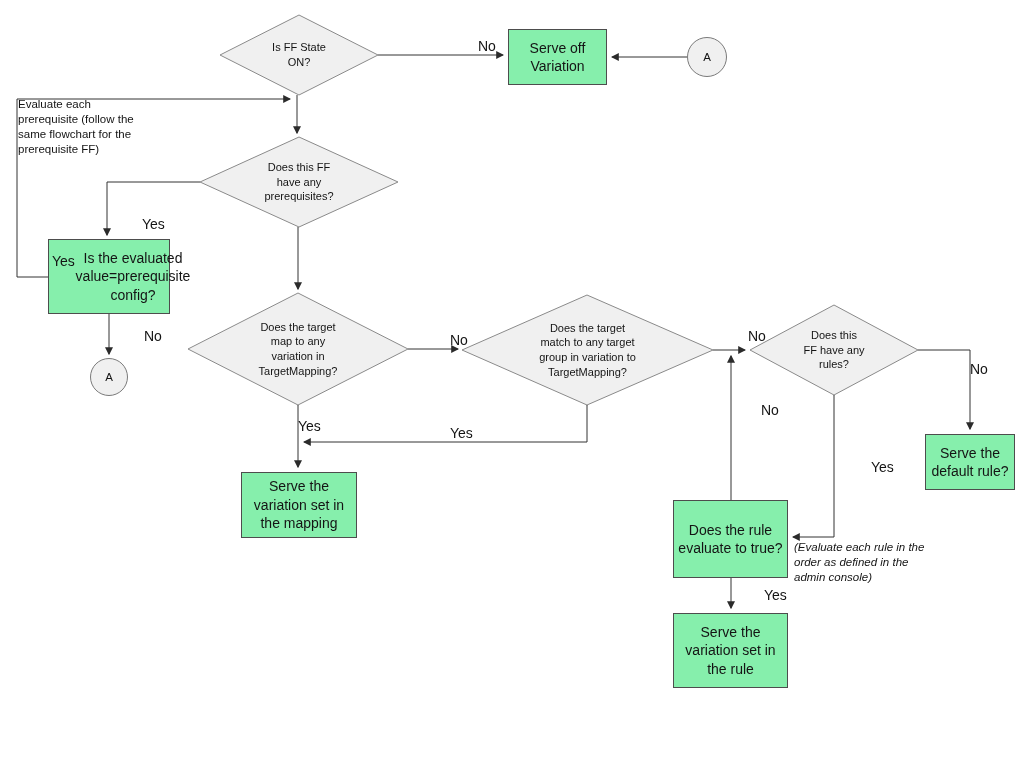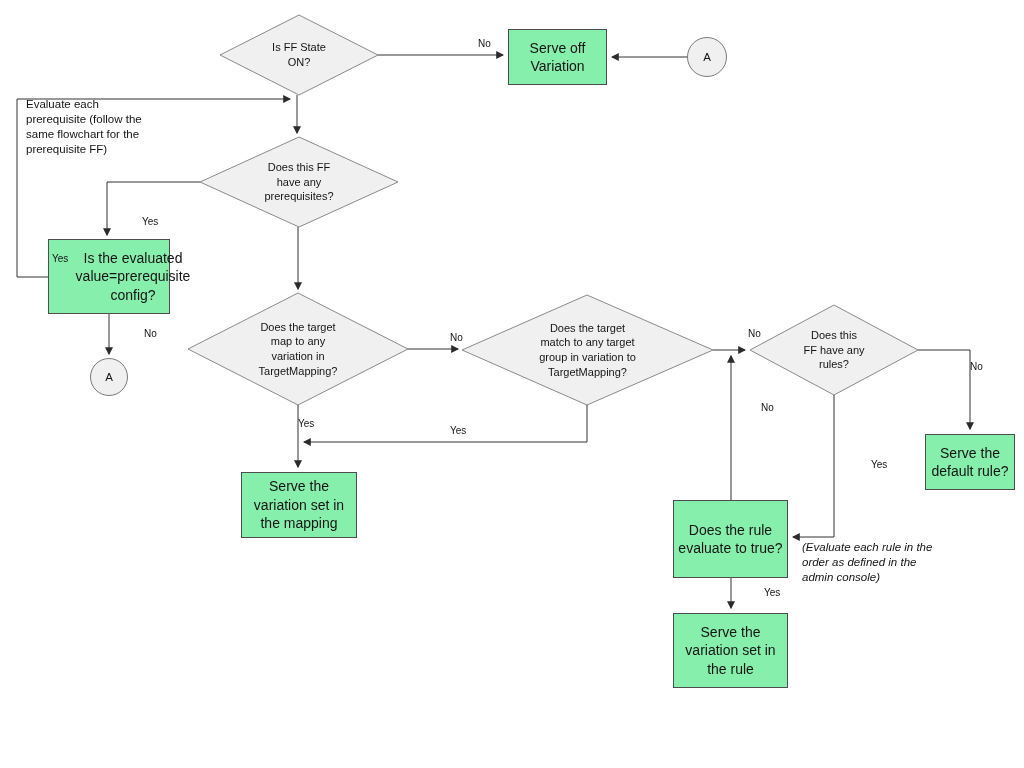--- a/index.html
+++ b/index.html
@@ -54,32 +54,31 @@
     border-radius: 50%;
     display: flex;
     align-items: center;
     justify-content: center;
     font-size: 11.5px;
     color: #141414;
     box-sizing: border-box;
   }
   .edge-label {
     position: absolute;
-    font-size: 10px;
+    font-size: 14px;
     color: #141414;
     white-space: nowrap;
     padding-left: 26px;
   }
   .annotation {
     position: absolute;
     font-size: 11.5px;
     line-height: 1.3;
     color: #141414;
     white-space: pre-line;
-    margin-left: 8px;
   }
 </style>
 </head>
 <body>
 
 <div id="stage">
 
   <svg class="connector-layer" viewBox="0 0 1024 768">
     <defs>
       <marker id="arrow" viewBox="0 0 10 10" refX="8.5" refY="5" markerWidth="8" markerHeight="8" orient="auto-start-reverse">

